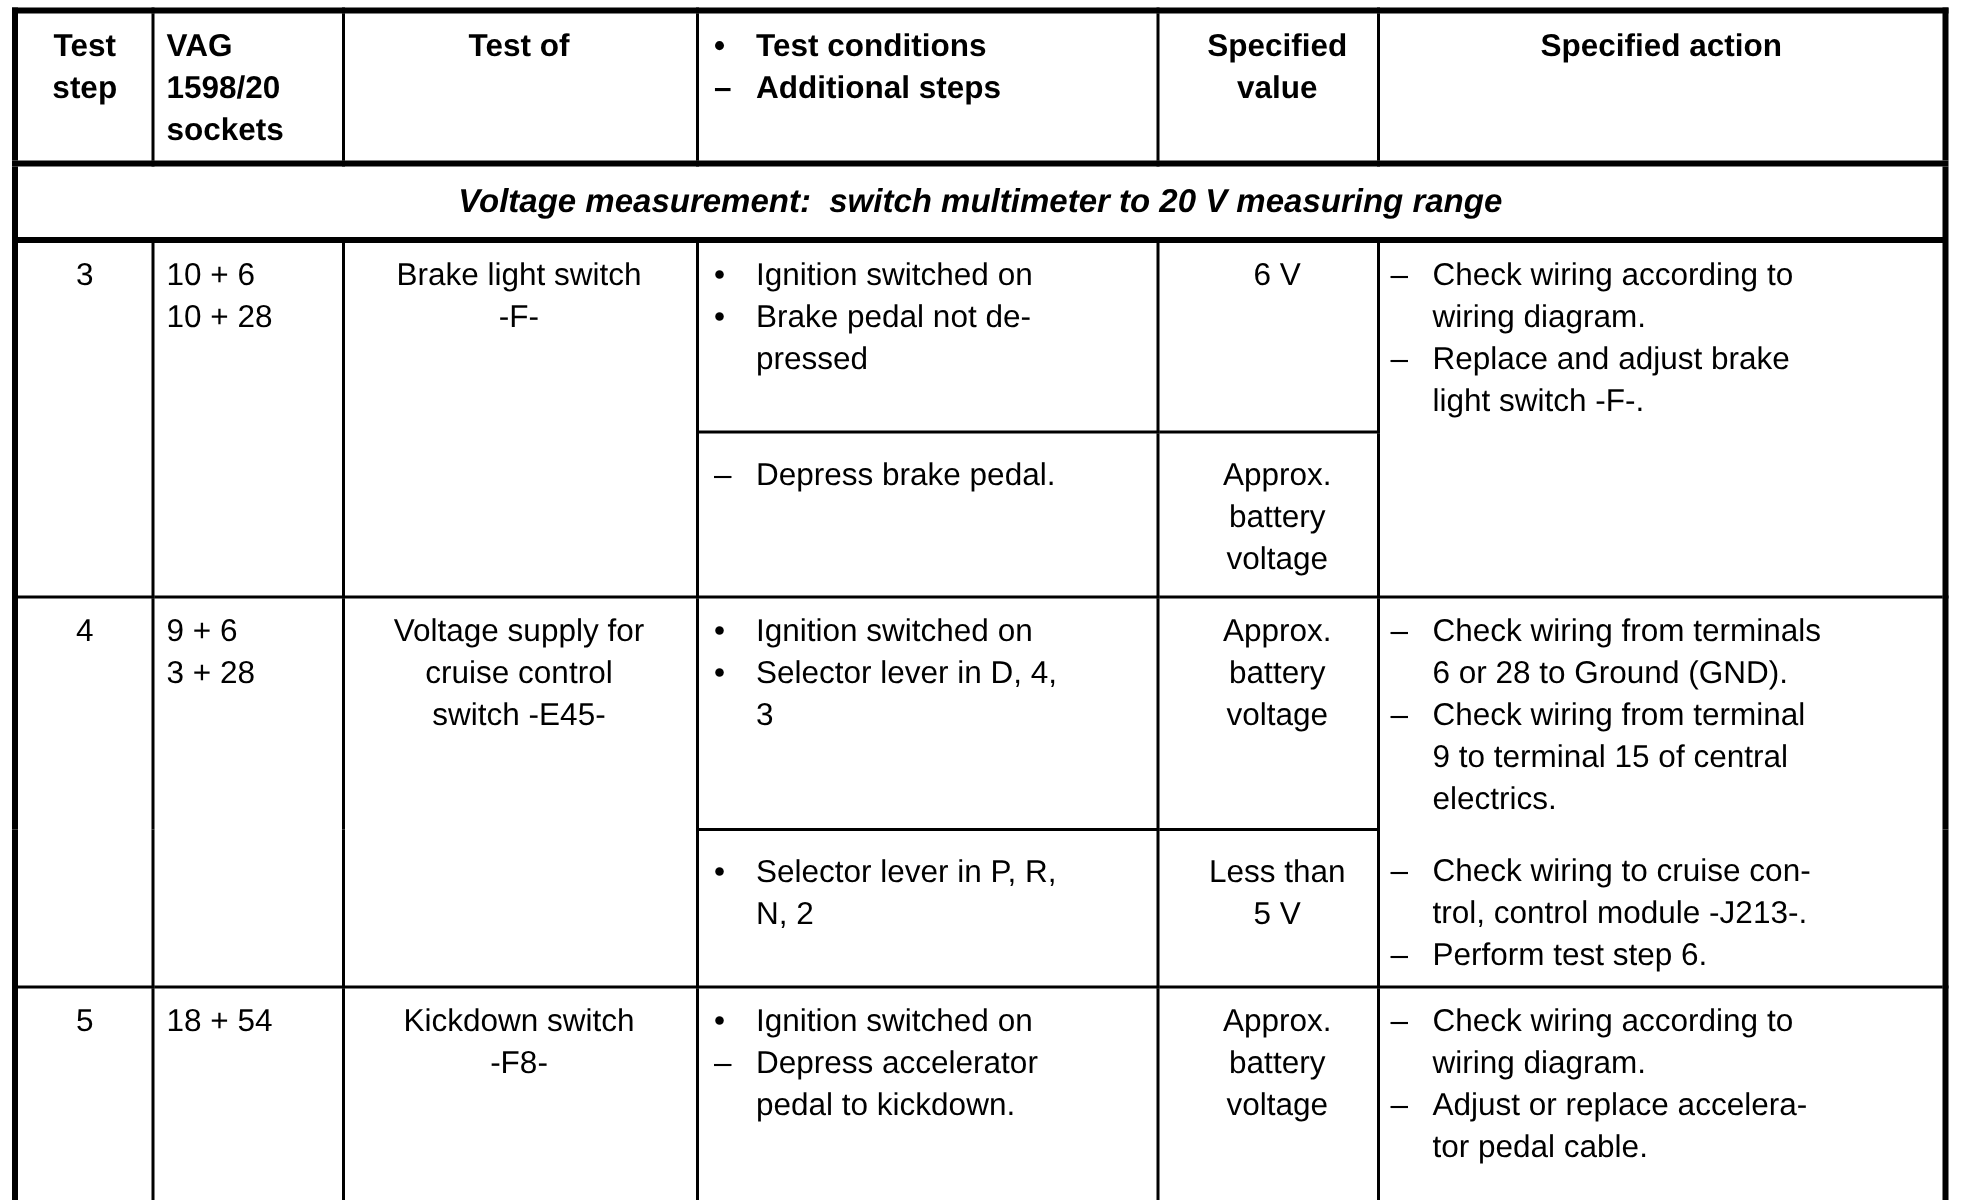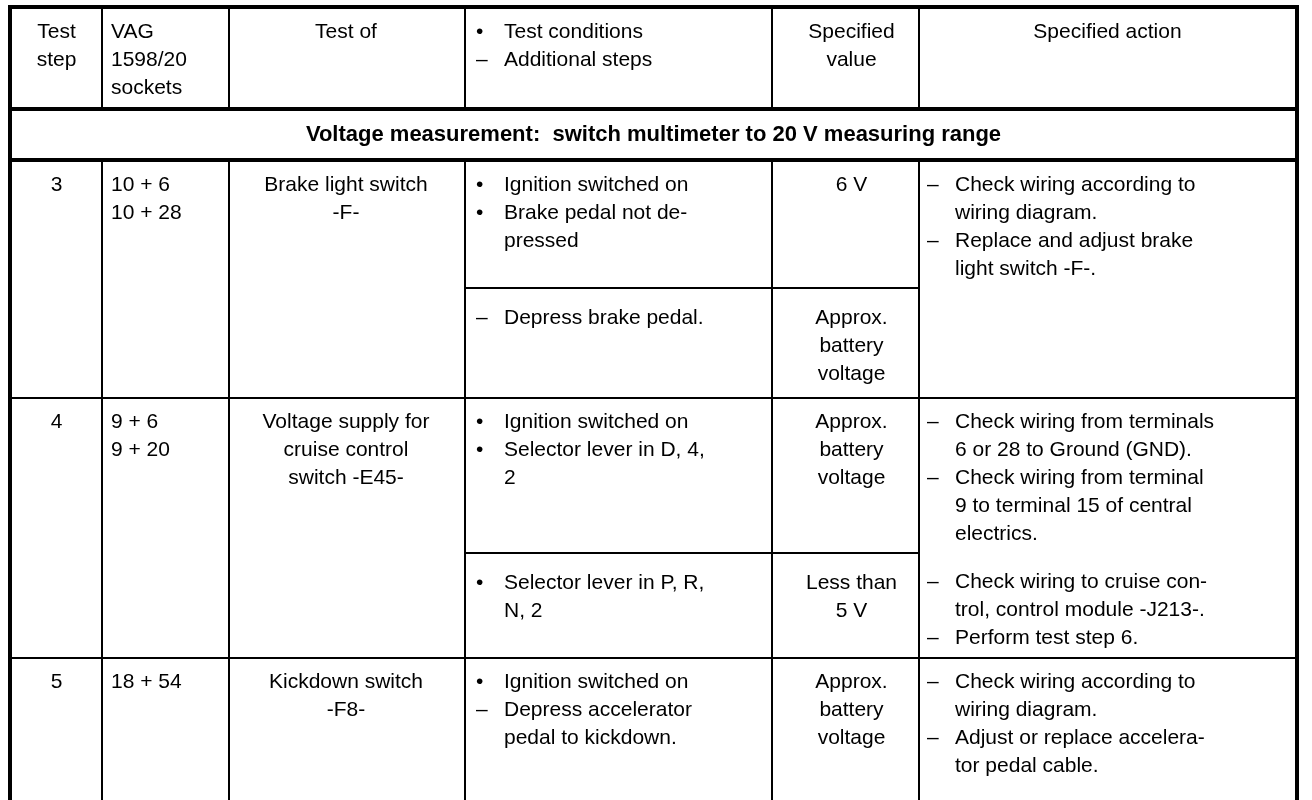--- a/index.html
+++ b/index.html
@@ -25,21 +25,21 @@
   td, th {
     border: 2px solid #000000;
     vertical-align: top;
     padding: 8px 8px 6px 8px;
     font-size: 21px;
     line-height: 28px;
     font-weight: normal;
     overflow: hidden;
   }
   th {
-    font-weight: normal;
+    font-weight: bold;
     text-align: center;
   }
   
   .ml { white-space: pre-line; }
   .mlw { white-space: pre-wrap; }
 
   
   .c-step   { text-align: center; }
   .c-sock   { text-align: left; }
   .c-test   { text-align: center; padding-left: 6px; }
@@ -50,21 +50,21 @@
   
   .li { display: flex; align-items: flex-start; }
   .li .mk { flex: 0 0 28px; white-space: nowrap; }
   .li .tx { flex: 1 1 auto; }
 
   
   tr.hdr { height: 92px; }
   tr.hdr th.c-cond { text-align: left; }
 
   
-  tr.banner { height: 51px; }
+  tr.banner { height: 51px; font-style: italic; }
   tr.banner td {
     border-top: 4px solid #000000;
     border-bottom: 4px solid #000000;
     font-weight: bold;
     text-align: center;
     font-size: 22px;
     padding-top: 9px;
   }
 
   
@@ -162,33 +162,33 @@
       </td>
       <td class="c-val pad-b"><span class="ml">Approx.
 battery
 voltage</span></td>
       <td class="c-corr corr-bot"></td>
     </tr>
 
     <tr class="r4a">
       <td class="c-step" rowspan="2"><span class="ml">4</span></td>
       <td class="c-sock" rowspan="2"><span class="ml">9 + 6
-9 + 20</span></td>
+3 + 28</span></td>
       <td class="c-test" rowspan="2"><span class="ml">Voltage supply for
 cruise control
 switch -E45-</span></td>
       <td class="c-cond">
         <div class="li">
           <span class="mk">•</span>
           <span class="tx ml">Ignition switched on</span>
         </div>
         <div class="li">
           <span class="mk">•</span>
           <span class="tx ml">Selector lever in D, 4,
-2</span>
+3</span>
         </div>
       </td>
       <td class="c-val"><span class="ml">Approx.
 battery
 voltage</span></td>
       <td class="c-corr corr-top">
         <div class="li">
           <span class="mk">–</span>
           <span class="tx ml">Check wiring from terminals
 6 or 28 to Ground (GND).</span>

